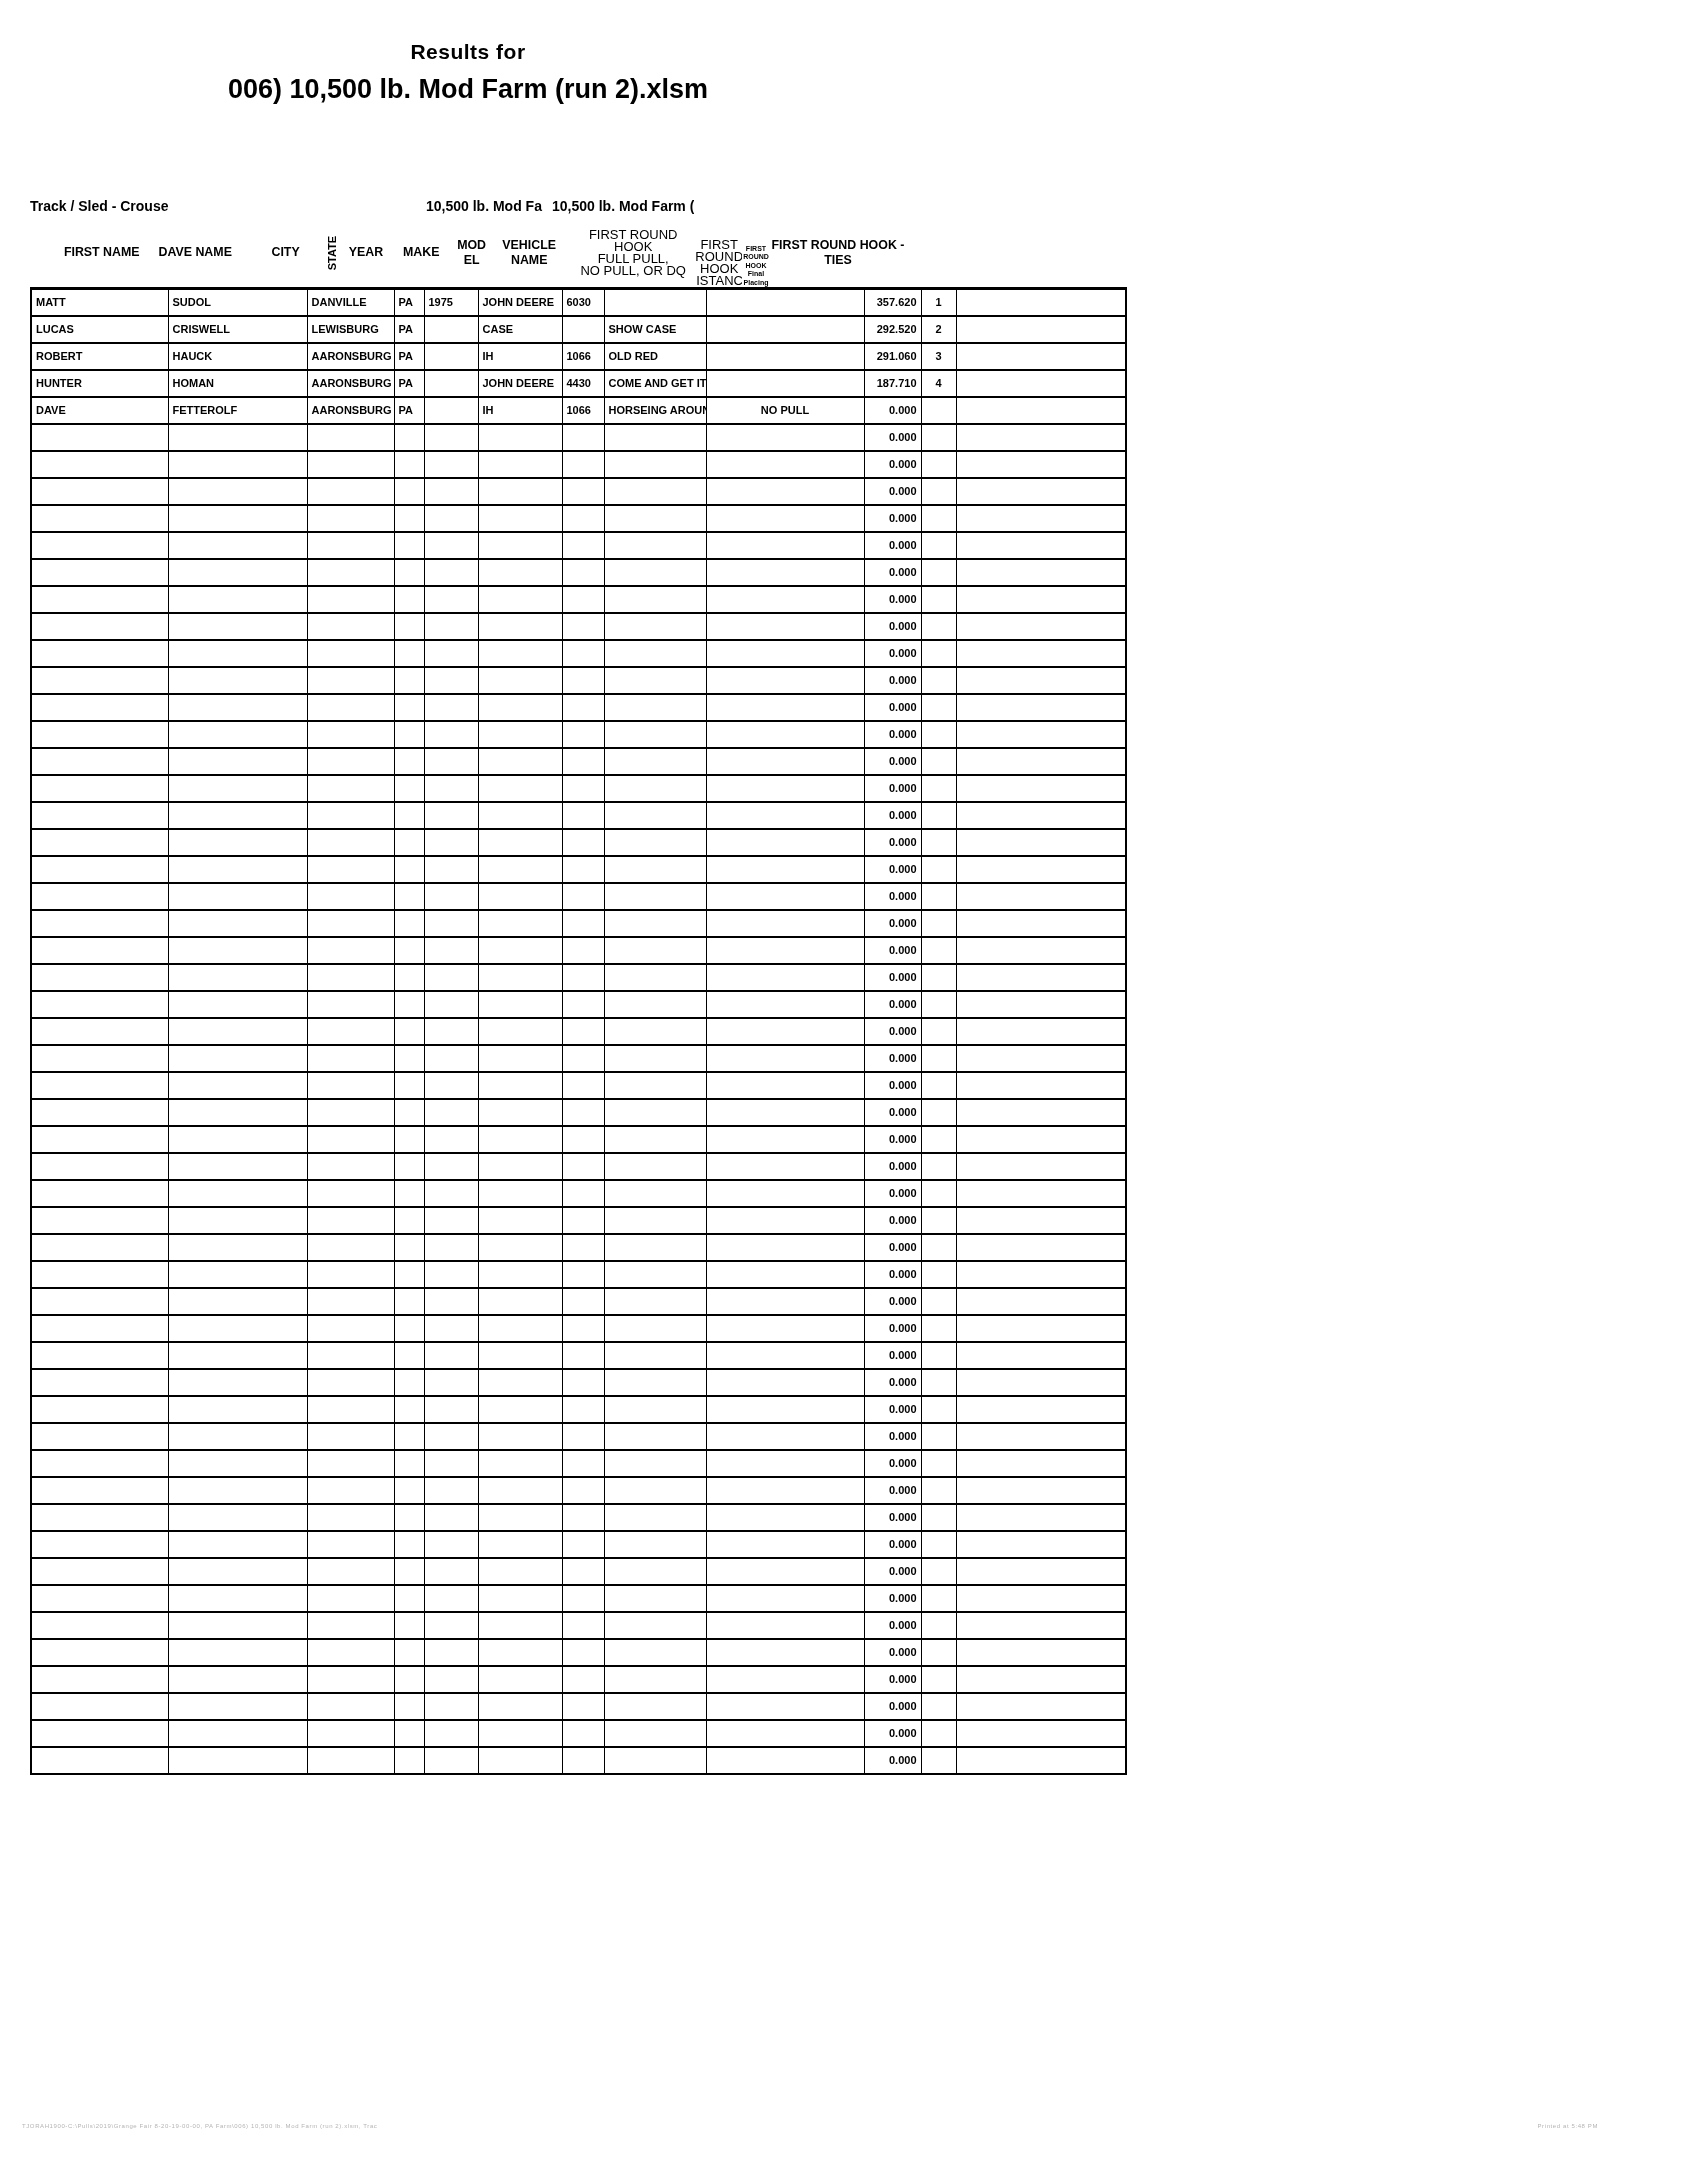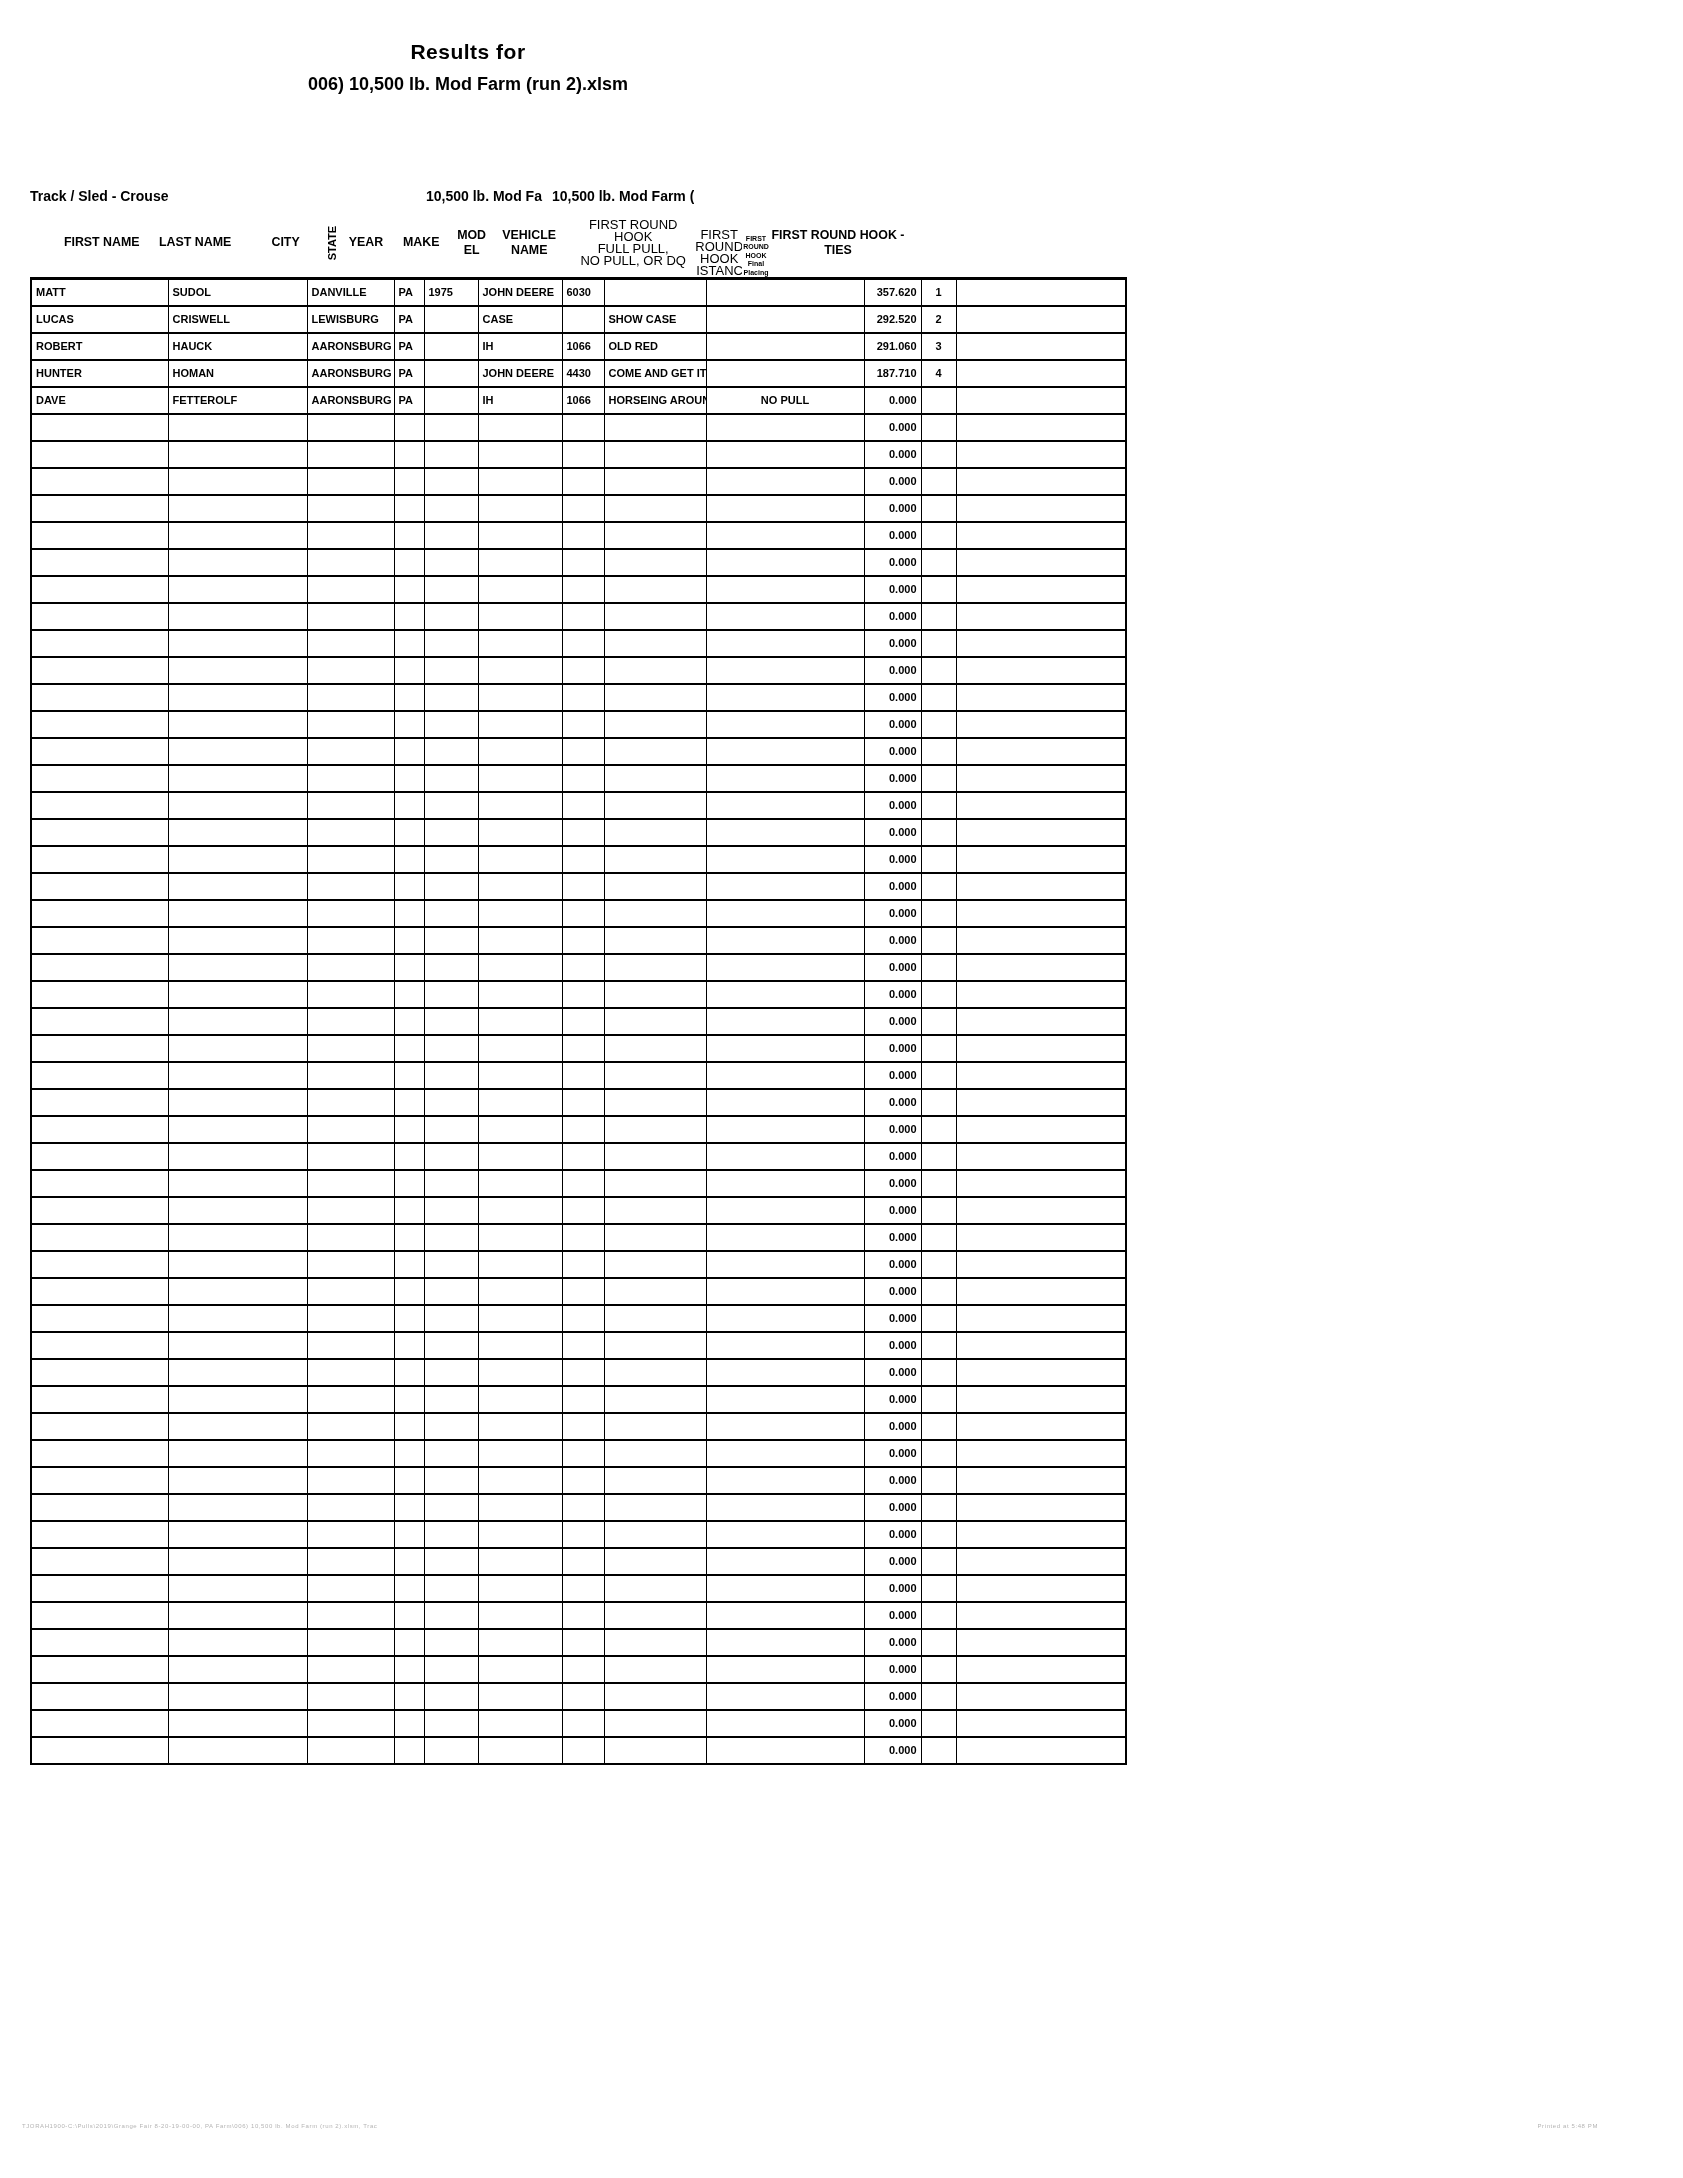--- a/index.html
+++ b/index.html
@@ -1,20 +1,20 @@
 <!DOCTYPE html>
 <html><head>
 <meta charset="utf-8">
 <style>
   * { margin:0; padding:0; box-sizing:border-box; }
   html,body { width:1683px; height:2178px; background:#fff; font-family:"Liberation Sans", sans-serif; color:#000; }
   body { position:relative; overflow:hidden; }
   .sheet { width:876px; margin-left:30px; }
   .title1 { margin-top:40px; text-align:center; font-size:21px; font-weight:bold; letter-spacing:0.5px; }
-  .title2 { margin-top:10px; text-align:center; font-size:18px; font-weight:bold; }
+  .title2 { margin-top:10px; text-align:center; font-size:27px; font-weight:bold; }
   .trackline { margin-top:91px; display:flex; align-items:flex-end; font-weight:bold; font-size:14px; height:18px; }
   .track-label { width:396px; white-space:nowrap; overflow:hidden; }
   .class-cell-1 { width:126px; white-space:nowrap; overflow:hidden; }
   .class-cell-2 { white-space:nowrap; overflow:hidden; }
   
   .hdr { display:flex; align-items:stretch; height:69px; margin-top:4px; }
   .hcell { display:flex; flex-direction:column; justify-content:center; align-items:center; text-align:center; overflow:hidden; }
   .h-lg { font-size:12.4px; font-weight:bold; line-height:15px; }
   .h-sm { font-size:13px; font-weight:normal; line-height:12px; }
   .h-xs { font-size:7px; font-weight:bold; line-height:8.4px; }
@@ -43,21 +43,21 @@
     <span class="track-label">Track / Sled - Crouse</span>
     <span class="class-cell-1">10,500 lb. Mod Fa</span>
     <span class="class-cell-2">10,500 lb. Mod Farm (</span>
   </div>
 
   <div class="hdr" id="header-row">
       <div class="hcell h-lg" style="width: 137px; align-items: flex-end;">
         <div>FIRST NAME</div>
       </div>
       <div class="hcell h-lg" style="width: 139px;">
-        <div>LAST NAME</div>
+        <div>DAVE NAME</div>
       </div>
       <div class="hcell h-lg" style="width: 87px;">
         <div>CITY</div>
       </div>
       <div class="hcell" style="width: 30px;">
         <span class="vert">STATE</span>
       </div>
       <div class="hcell h-lg" style="width: 54px;">
         <div>YEAR</div>
       </div>

